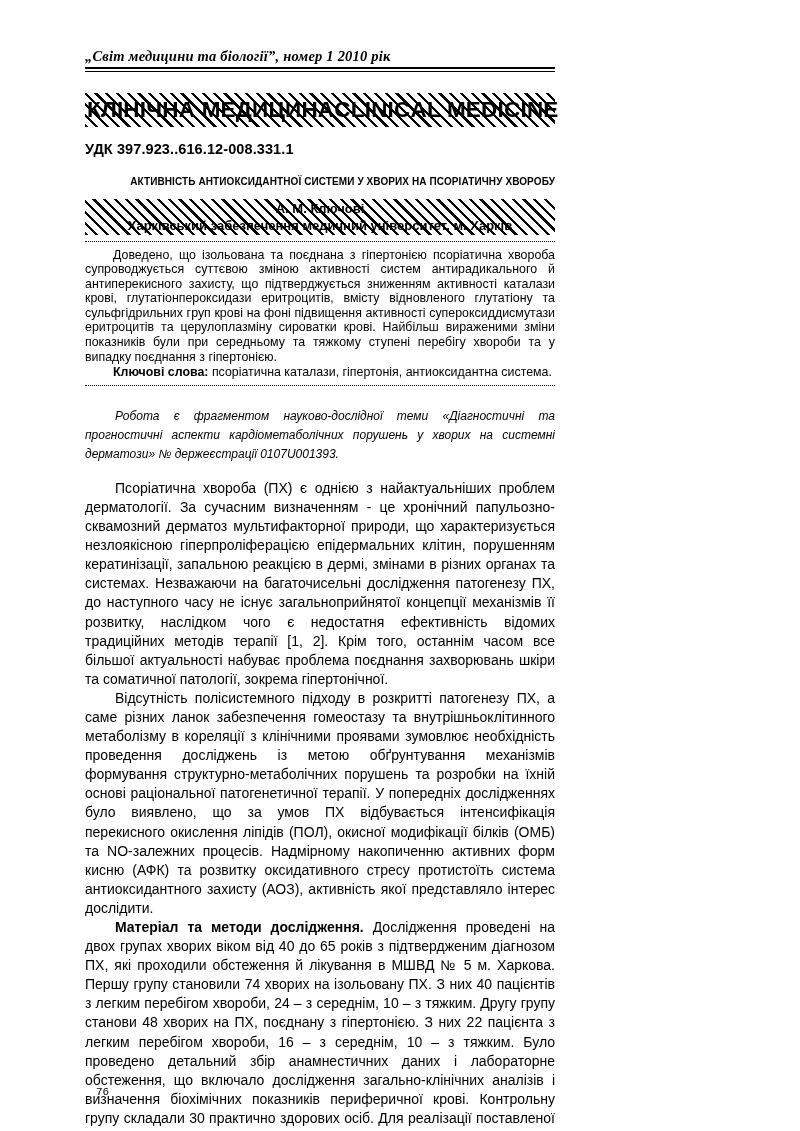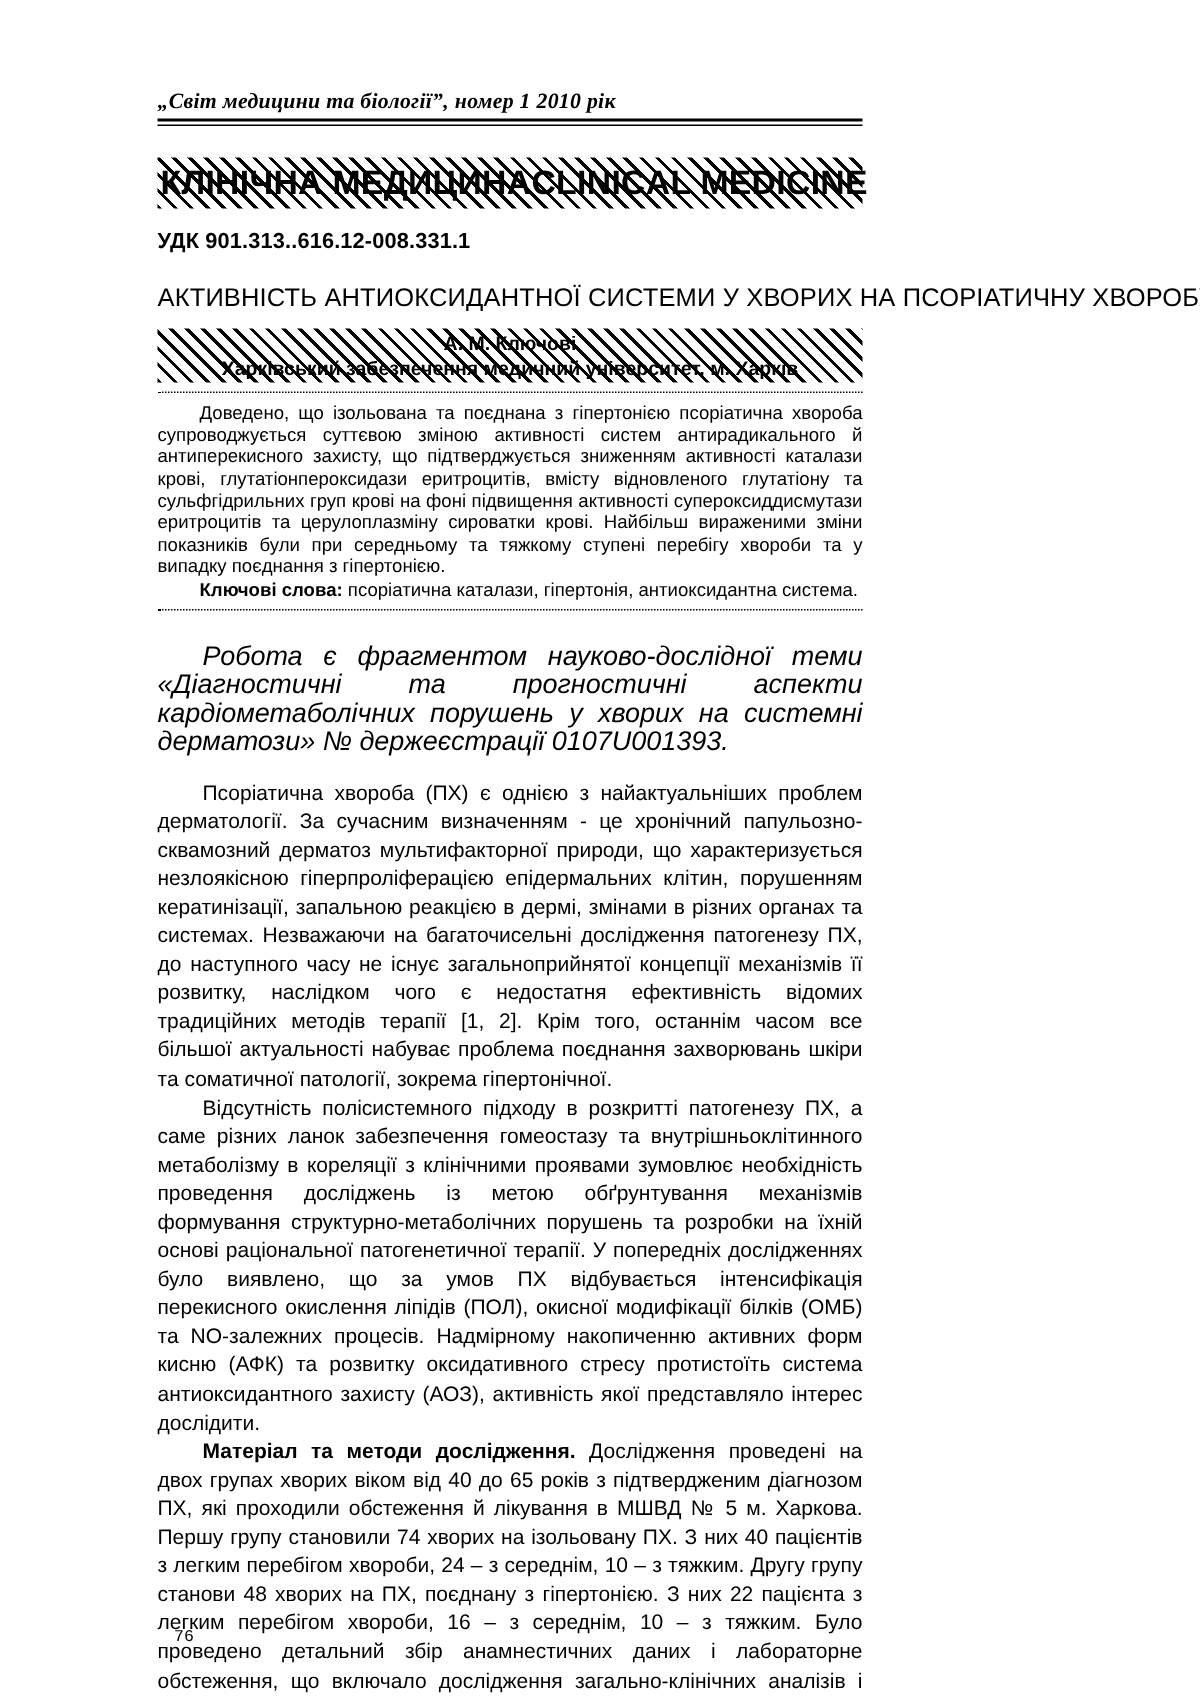--- a/index.html
+++ b/index.html
@@ -15,22 +15,21 @@
     color: #000000;
     overflow: hidden;
   }
 
   .page {
     position: absolute;
     left: 0; top: 0;
     width: 640px;
     height: 1131px;
     box-sizing: border-box;
-    padding: 16px 85px;
-    margin-left: 20px;
+    padding: 4px 85px;
   }
 
   
   .runhead {
     padding-top: 44px;
     font-family: "Liberation Serif", serif;
     font-style: italic;
     font-weight: bold;
     font-size: 14.5px;
     letter-spacing: 0.2px;
@@ -79,23 +78,23 @@
   .udc {
     margin-top: 14px;
     font-size: 14.5px;
     font-weight: bold;
     letter-spacing: 0.1px;
   }
 
   
   .art-title {
     margin-top: 19px;
-    font-size: 17px;
-    font-weight: normal;
-    text-align: left;
+    font-size: 10px;
+    font-weight: bold;
+    text-align: right;
     letter-spacing: 0.1px;
     line-height: 1.25;
     white-space: nowrap;
   }
 
   
   .author-band {
     margin-top: 10px;
     height: 36px;
     position: relative;
@@ -131,21 +130,21 @@
   }
   .abstract .kw {
     margin-top: 1px;
     text-indent: 28px;
   }
   .abstract .kw b { font-weight: bold; }
 
   
   .funding {
     margin-top: 21px;
-    font-size: 18px;
+    font-size: 12px;
     font-style: italic;
     line-height: 19px;
     text-align: justify;
     text-indent: 30px;
   }
 
   
   .body p {
     margin: 0;
     font-size: 14px;
@@ -173,21 +172,21 @@
   <div class="runhead">„Світ медицини та біології”, номер 1 2010 рік</div>
   <div class="runhead-rule"></div>
 
   <div class="banner hatch">
     <div class="banner-row">
       <span class="banner-label left">КЛІНІЧНА МЕДИЦИНА</span>
       <span class="banner-label right">CLINICAL MEDICINE</span>
     </div>
   </div>
 
-  <div class="udc">УДК 901.313..616.12-008.331.1</div>
+  <div class="udc">УДК 397.923..616.12-008.331.1</div>
 
   <div class="art-title">АКТИВНІСТЬ АНТИОКСИДАНТНОЇ СИСТЕМИ У ХВОРИХ НА ПСОРІАТИЧНУ ХВОРОБУ</div>
 
   <div class="author-band hatch">
     <div class="author-name">А. М. Ключові</div>
     <div class="author-affil">Харківський забезпечення медичний університет, м. Харків</div>
   </div>
 
   <div class="abstract">
     <p>Доведено, що ізольована та поєднана з гіпертонією псоріатична хвороба супроводжується суттєвою зміною активності систем антирадикального й антиперекисного захисту, що підтверджується зниженням активності каталази крові, глутатіонпероксидази еритроцитів, вмісту відновленого глутатіону та сульфгідрильних груп крові на фоні підвищення активності супероксиддисмутази еритроцитів та церулоплазміну сироватки крові. Найбільш вираженими зміни показників були при середньому та тяжкому ступені перебігу хвороби та у випадку поєднання з гіпертонією.</p>

